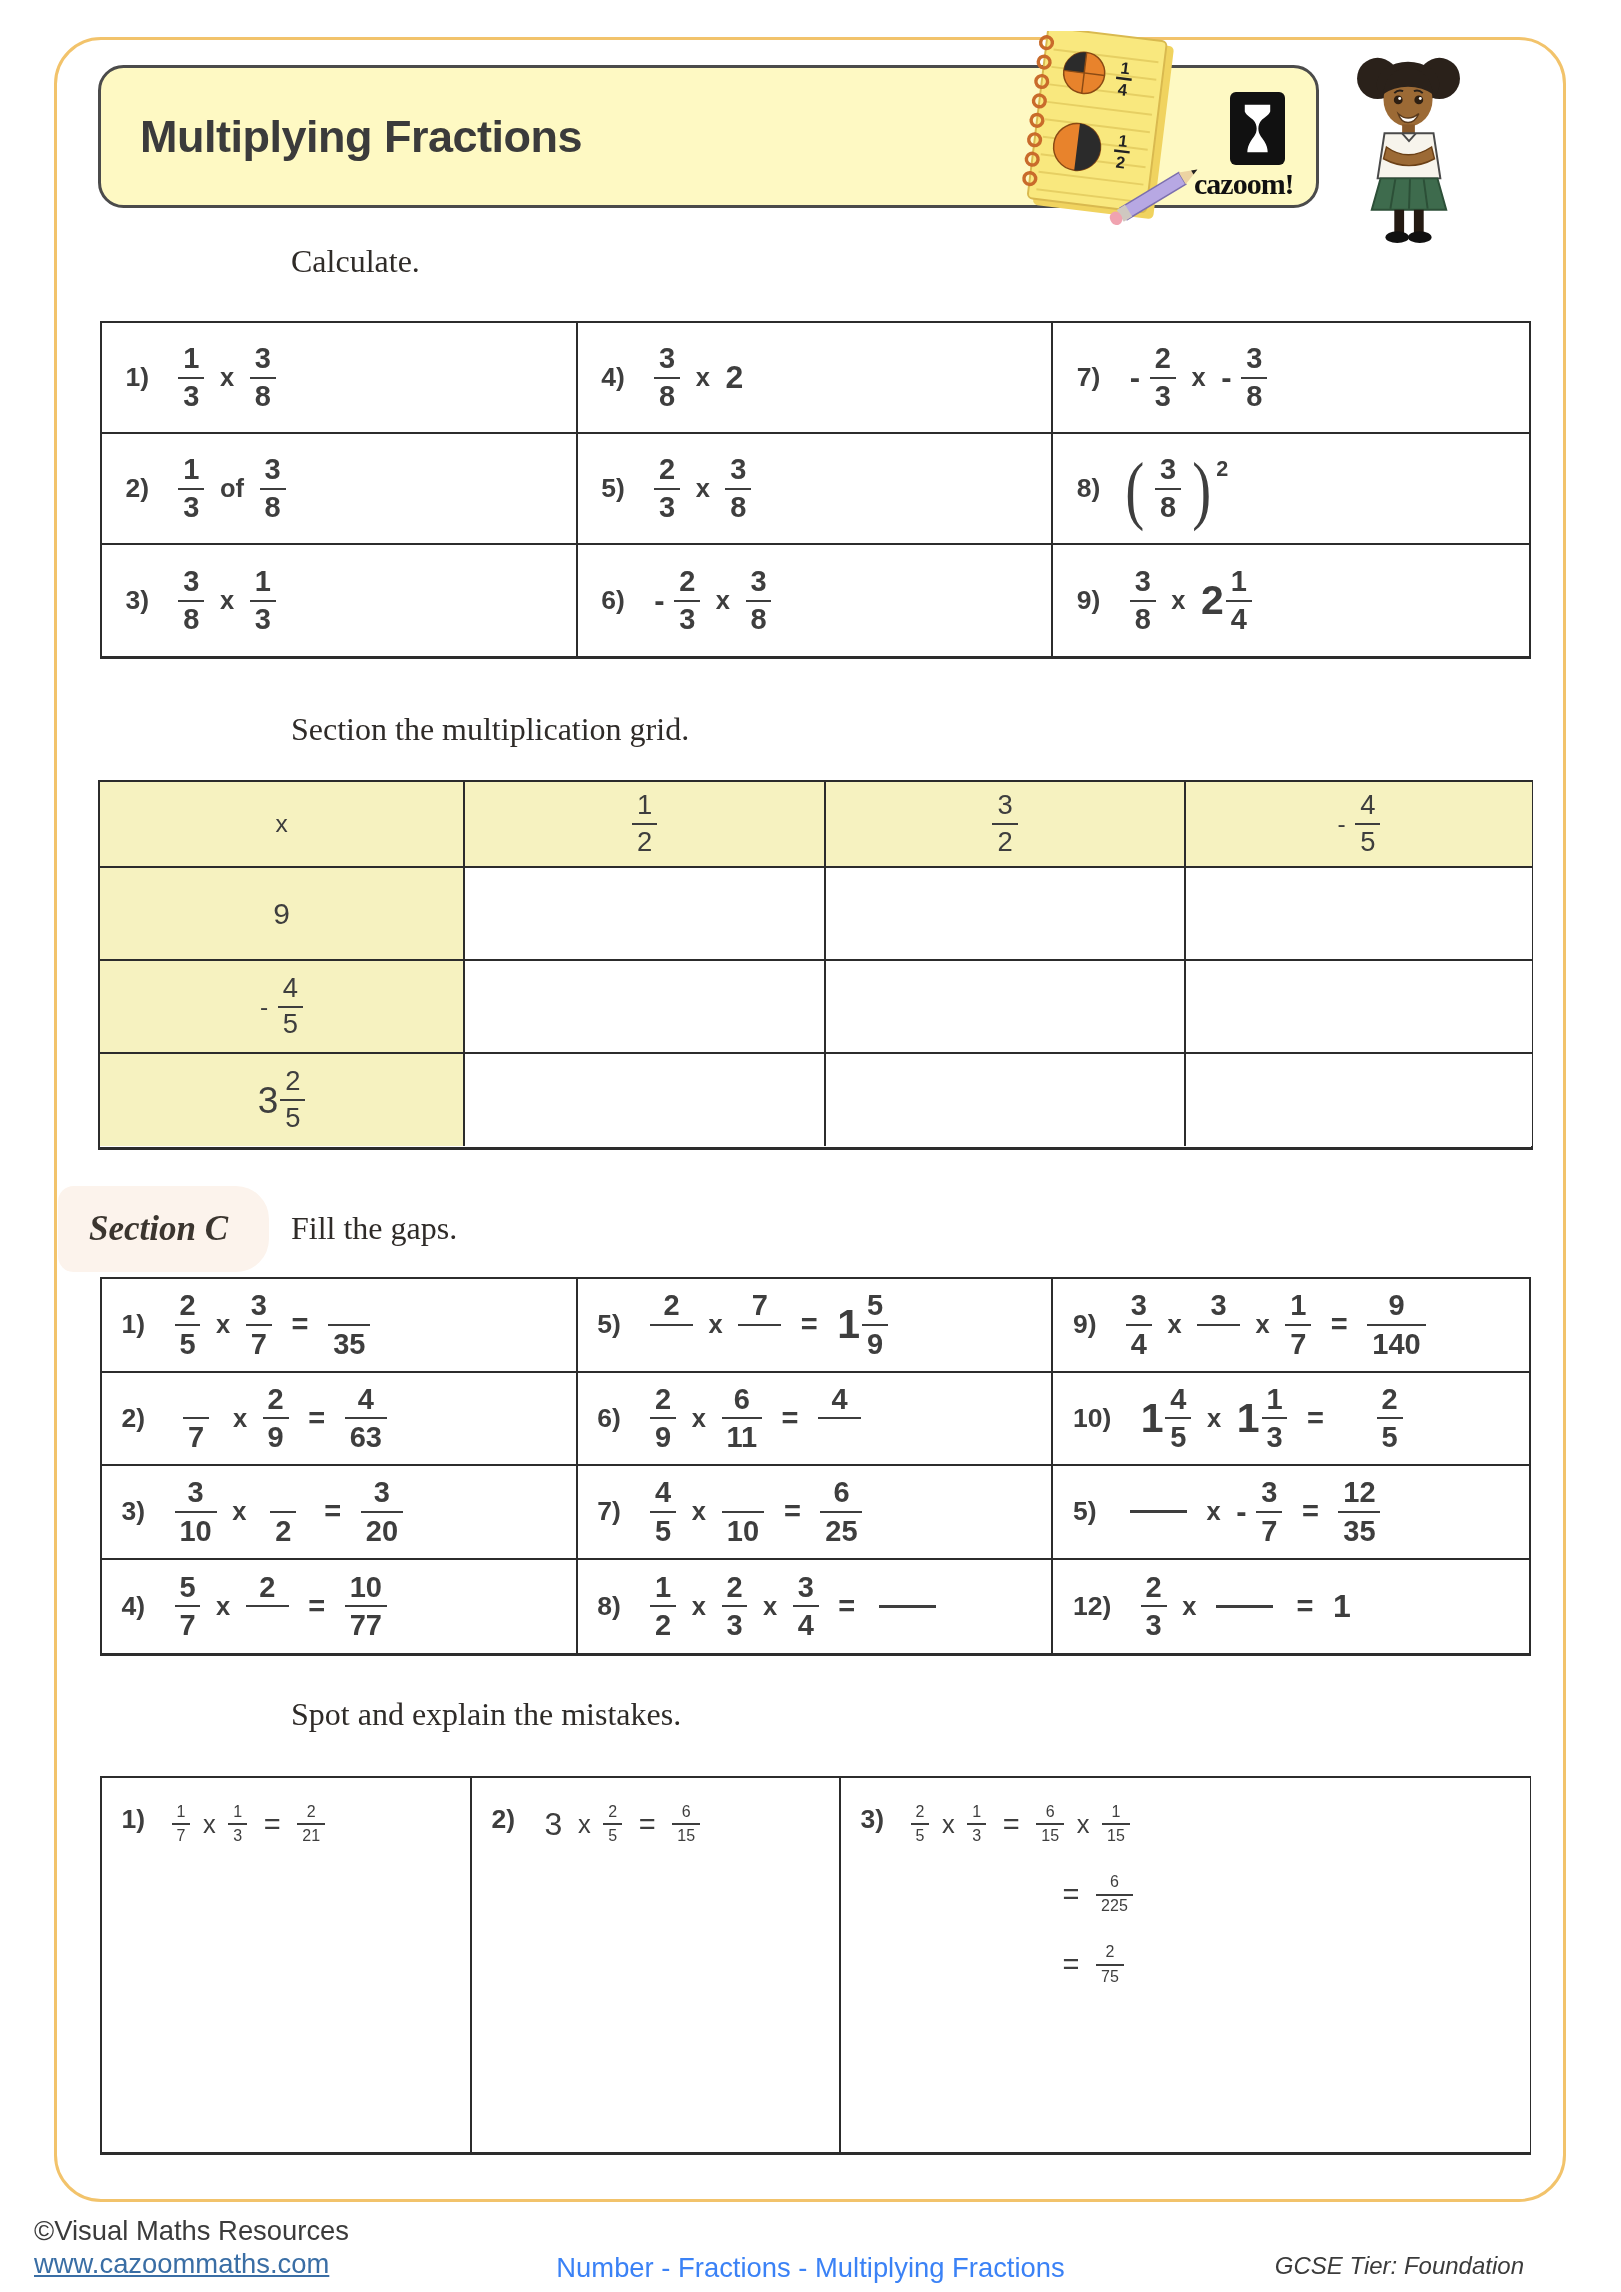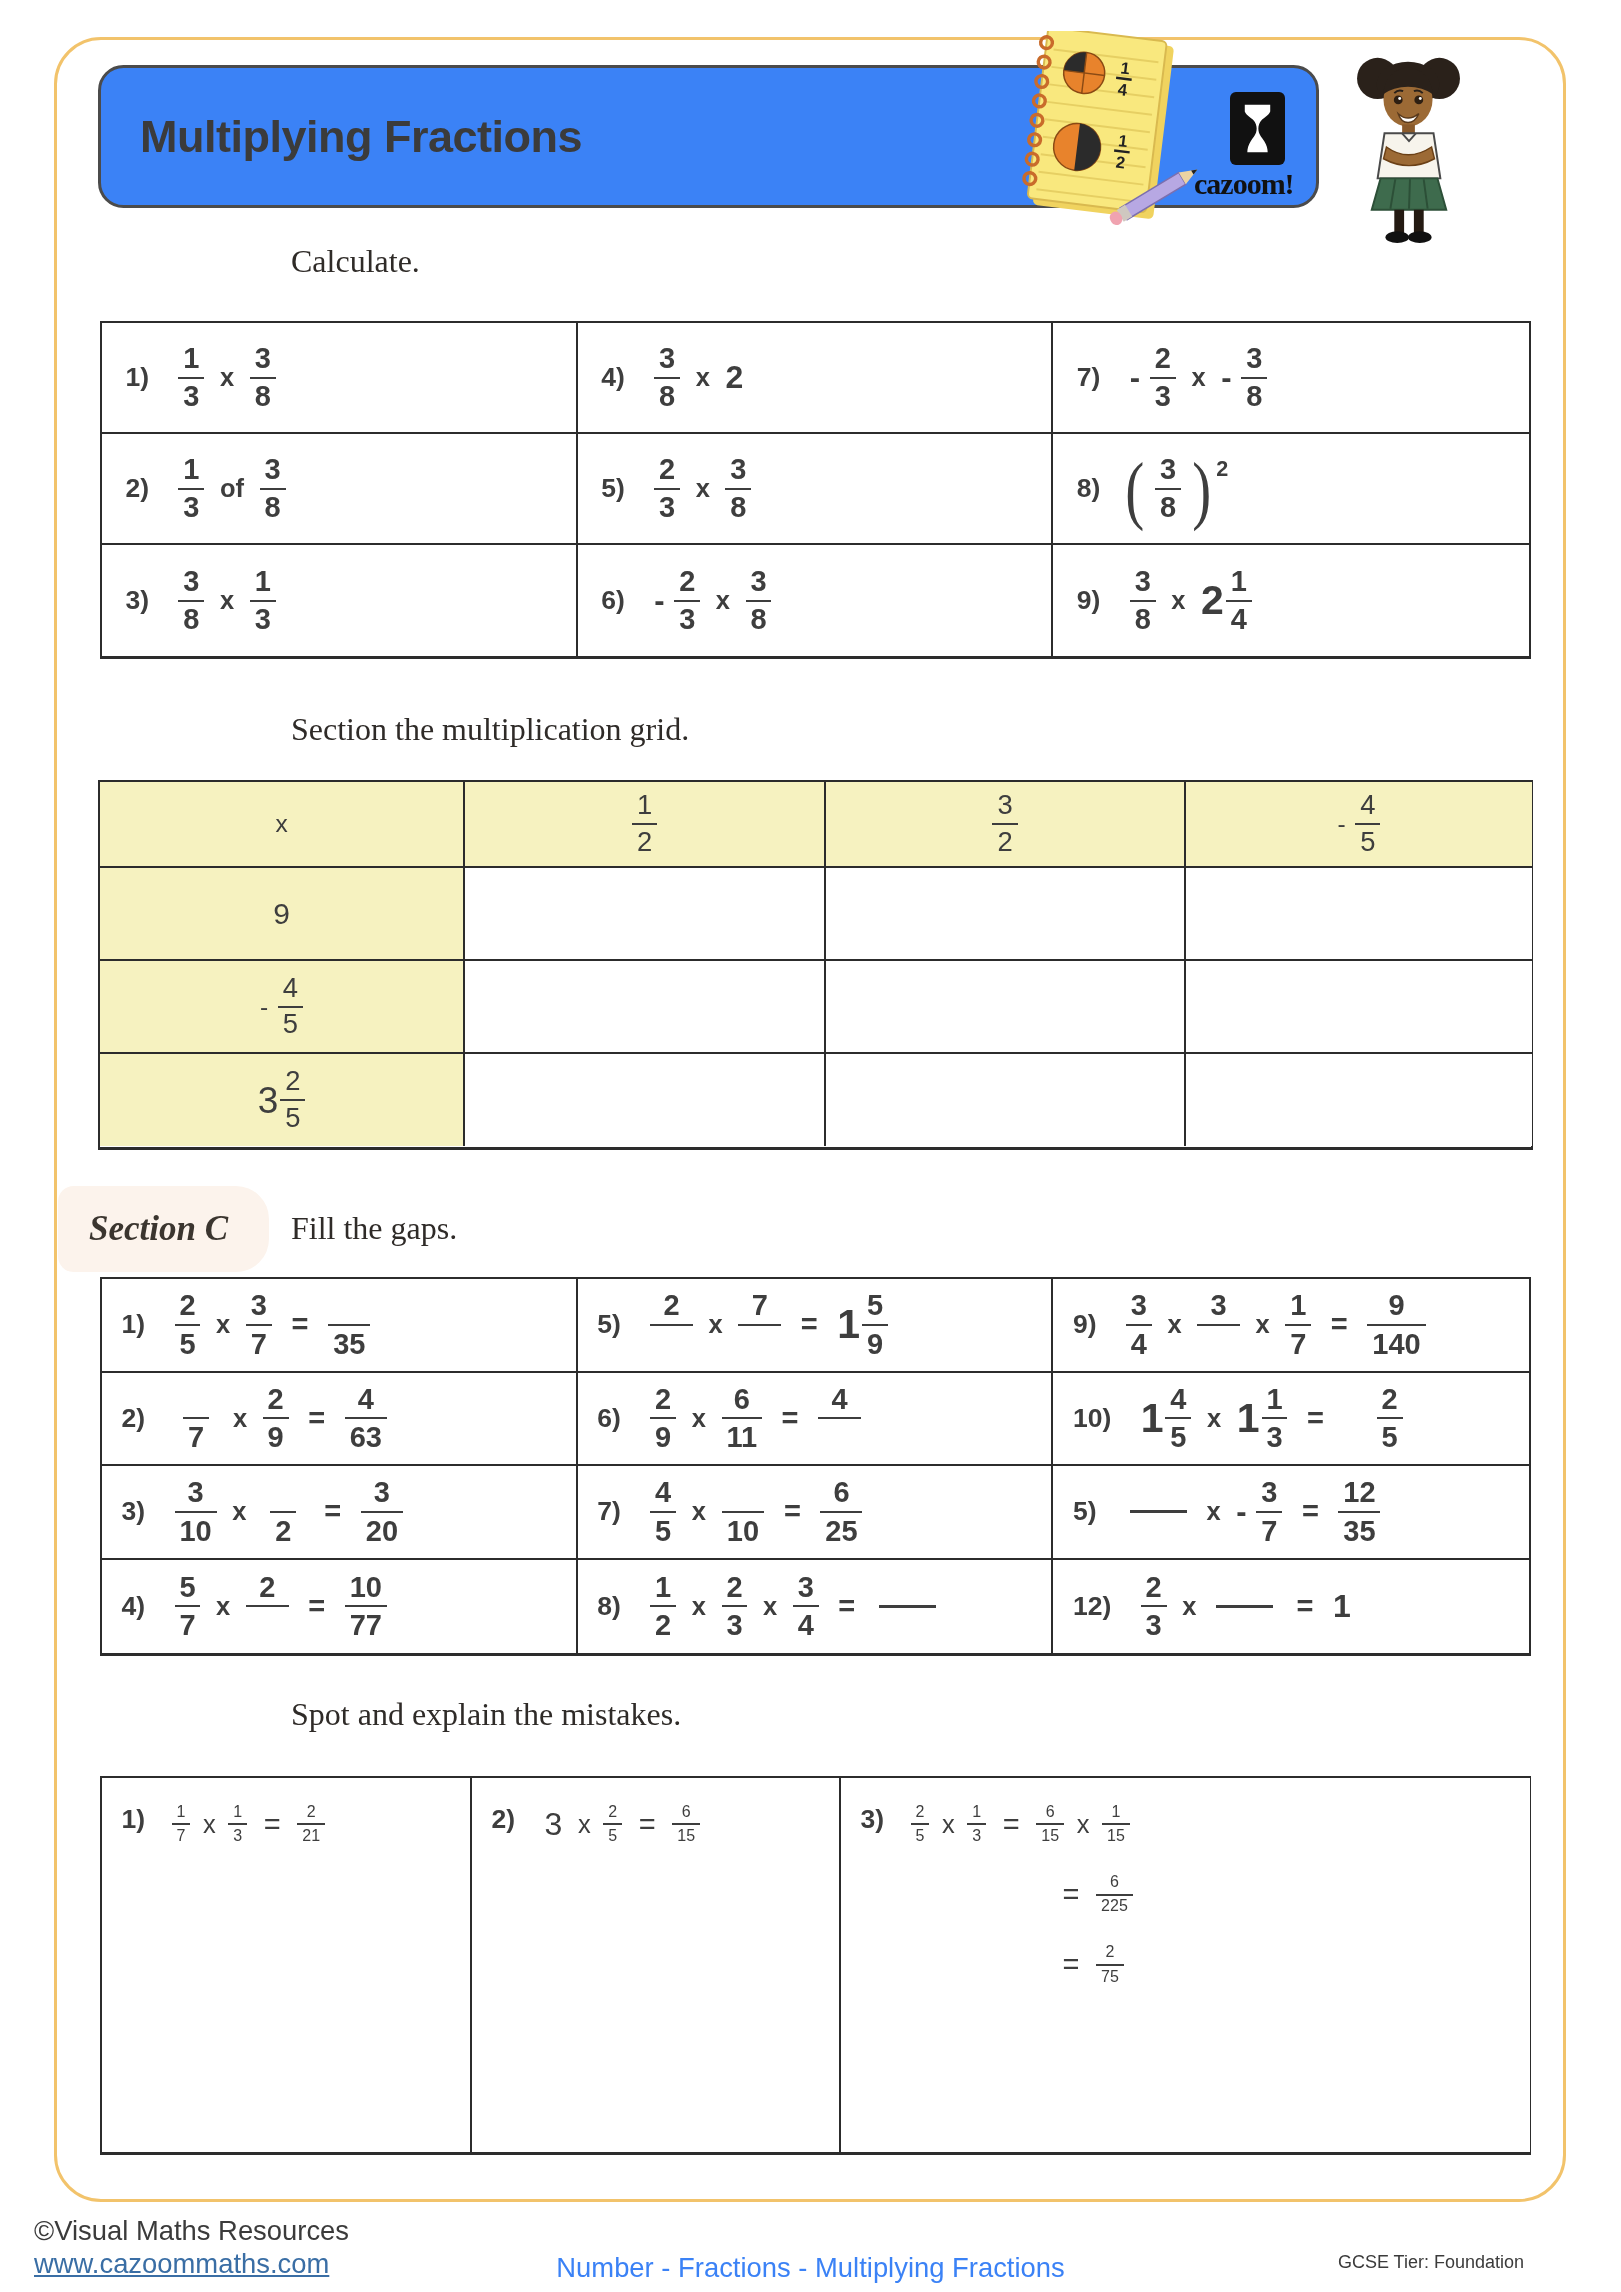--- a/index.html
+++ b/index.html
@@ -5,21 +5,21 @@
   html,body{margin:0;padding:0;background:#ffffff;}
   .sheet{position:relative;width:1621px;height:2293px;background:#ffffff;
          font-family:"Liberation Sans",sans-serif;color:#3e3e3e;overflow:hidden;}
 
   
   .frame{position:absolute;left:54px;top:37px;width:1506px;height:2159px;
          border:3.9px solid #f2c36b;border-radius:47px;}
 
   
   .title-box{position:absolute;left:98px;top:65px;width:1215px;height:137px;
-             background:#3b82f6;border:3.9px solid #4b4b4b;border-radius:25.5px;
+             background:#fef9c3;border:3.9px solid #4b4b4b;border-radius:25.5px;
              display:flex;align-items:center;}
   .title-box h1{margin:0 0 0 39px;font-size:45px;font-weight:700;color:#3b3b3b;letter-spacing:-0.5px;}
 
   .notebook{position:absolute;left:1017px;top:31px;width:225px;height:206px;}
   .logo{position:absolute;left:1194px;top:92px;width:127px;text-align:left;}
   .logo .box{width:55px;height:73px;background:#111;border-radius:5.9px;margin:0 auto;
              display:flex;align-items:center;justify-content:center;}
   .logo .word{font-family:"Liberation Serif",serif;font-weight:700;font-size:30px;
               color:#111;letter-spacing:-1px;margin-top:2px;}
   .girl{position:absolute;left:1351px;top:49px;width:116px;height:196px;}
@@ -89,21 +89,21 @@
   .gexpr .num{font-size:30px;}
   .gexpr .mx .whole{font-size:37px;}
   .gexpr .op{font-size:24.5px;}
 
   
   .f-copy{position:absolute;left:34px;top:2215px;font-size:27.4px;color:#3b3b3b;}
   .f-link{position:absolute;left:34px;top:2248px;font-size:27.4px;color:#3a6ea5;
           text-decoration:underline;cursor:pointer;}
   .f-center{position:absolute;left:50%;top:2252px;transform:translateX(-50%);
             font-size:27.4px;color:#3b82f6;white-space:nowrap;}
-  .f-right{position:absolute;right:97px;top:2252px;font-size:18px;color:#3b3b3b;white-space:nowrap;}
+  .f-right{position:absolute;right:97px;top:2252px;font-size:24px;color:#3b3b3b;white-space:nowrap;font-style:italic;}
 </style>
 </head>
 <body>
 
 <div class="sheet">
 
   <div class="frame"></div>
 
   <div class="title-box">
     <h1>Multiplying Fractions</h1>

